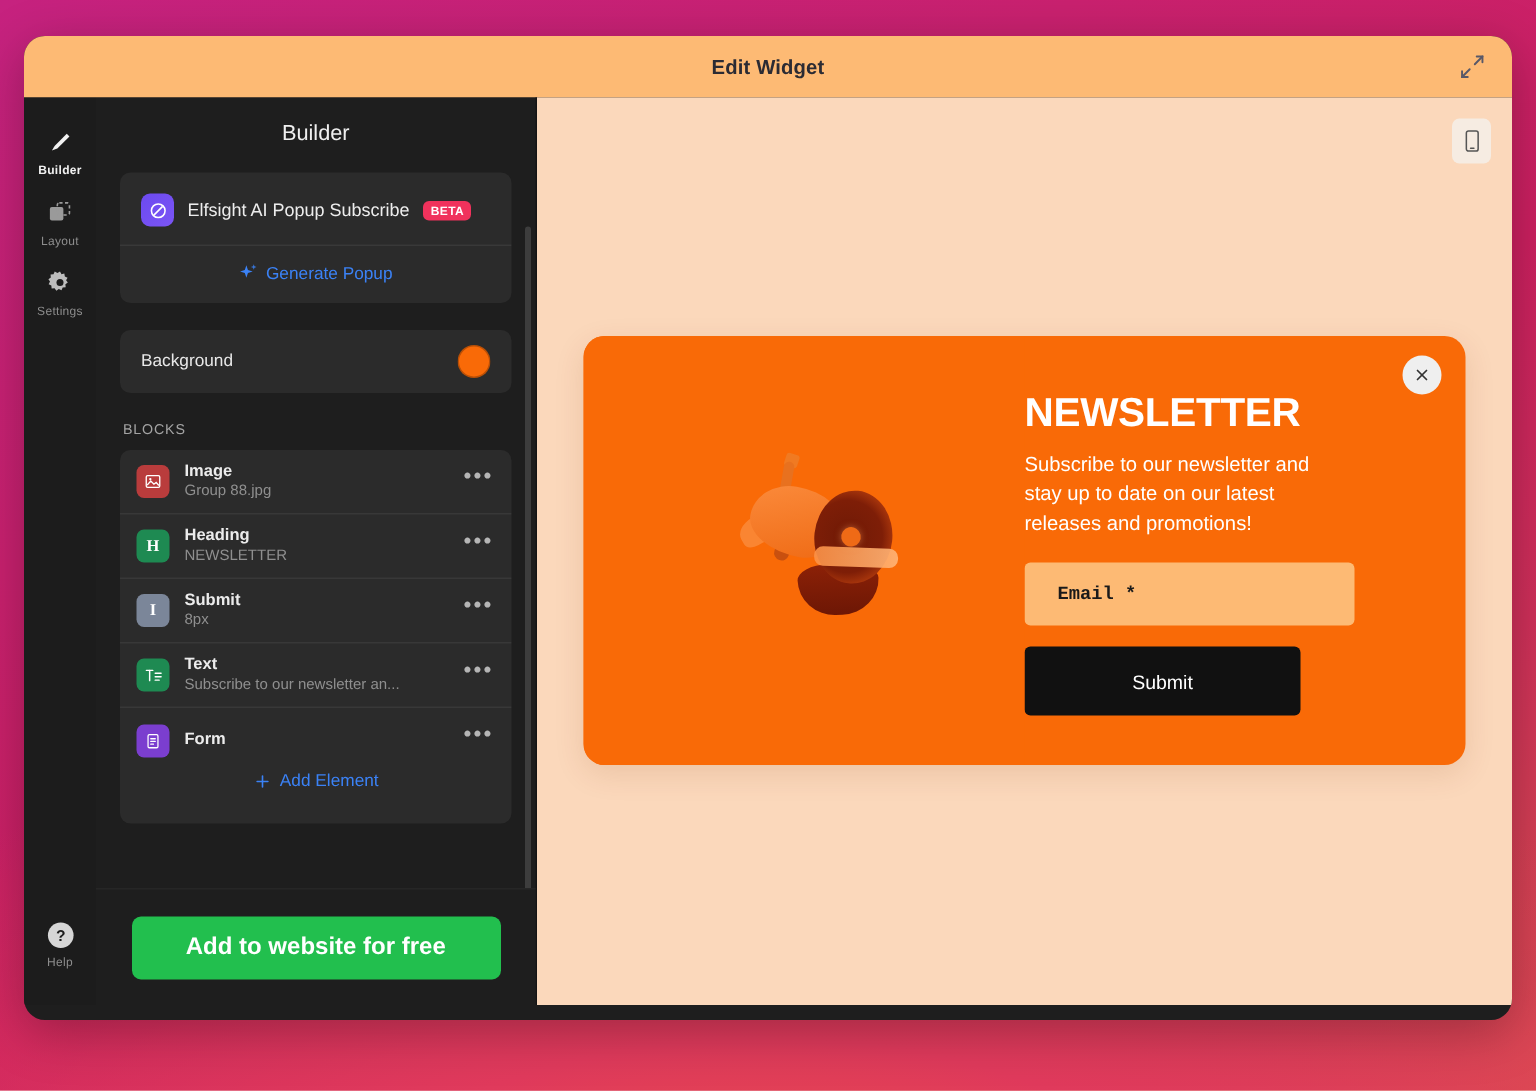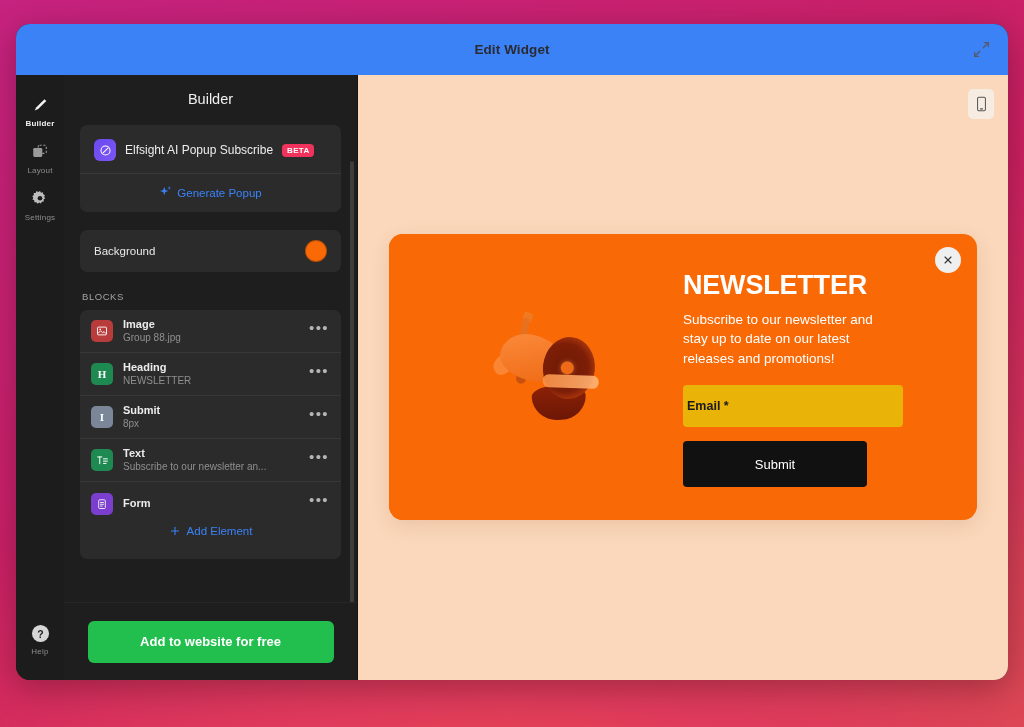--- a/index.html
+++ b/index.html
@@ -26,22 +26,22 @@
     width: 992px;
     height: 656px;
     border-radius: 14px;
     overflow: hidden;
     background: #1e1e1e;
     box-shadow: 0 8px 34px rgba(0,0,0,.28);
   }
 
   
   #titlebar {
-    height: 51px;
-    background: #3b82f6;
+    height: 41px;
+    background: #fdba74;
     display: flex;
     align-items: center;
     justify-content: center;
     position: relative;
   }
   #titlebar .title {
     font-size: 13.5px;
     font-weight: 700;
     color: #2b2b33;
     letter-spacing: .1px;
@@ -220,21 +220,21 @@
   #builder-footer {
     flex: 0 0 78px;
     display:flex; align-items:center; justify-content:center;
     background:#1e1e1e;
     border-top: 1px solid #262626;
   }
   #cta-button {
     width: 246px; height: 42px;
     background:#22bf4e; color:#fff;
     border:none; border-radius:6px;
-    font-size: 13px; font-weight:700;
+    font-size: 16px; font-weight:700;
     font-family:"Liberation Sans", sans-serif;
     cursor:pointer;
   }
 
   
   #preview {
     flex: 1 1 auto;
     background: #fbd8bb;
     position: relative;
     display:flex; align-items:center; justify-content:center;
@@ -278,24 +278,24 @@
   #popup-text {
     margin-top: 11px;
     font-size: 13.5px;
     line-height: 1.45;
     color:#ffffff;
     max-width: 215px;
   }
   #email-input {
     margin-top: 17px;
     width: 220px; height: 42px;
-    background:#eab308; border: none; border-radius: 4px;
-    padding: 0 4px;
+    background:#fdba74; border: none; border-radius: 4px;
+    padding: 0 22px;
     font-size: 12.5px; font-weight:700; color:#1a1a1a;
-    font-family:Liberation Sans, sans-serif;
+    font-family:Liberation Mono, monospace;
   }
   #email-input::placeholder { color:#1a1a1a; opacity:1; font-weight:700; }
   #submit-button {
     margin-top: 14px;
     width: 184px; height: 46px;
     background:#111111; color:#fff;
     border:none; border-radius:4px;
     font-size: 13px;
     font-family:"Liberation Sans", sans-serif;
     cursor:pointer;

